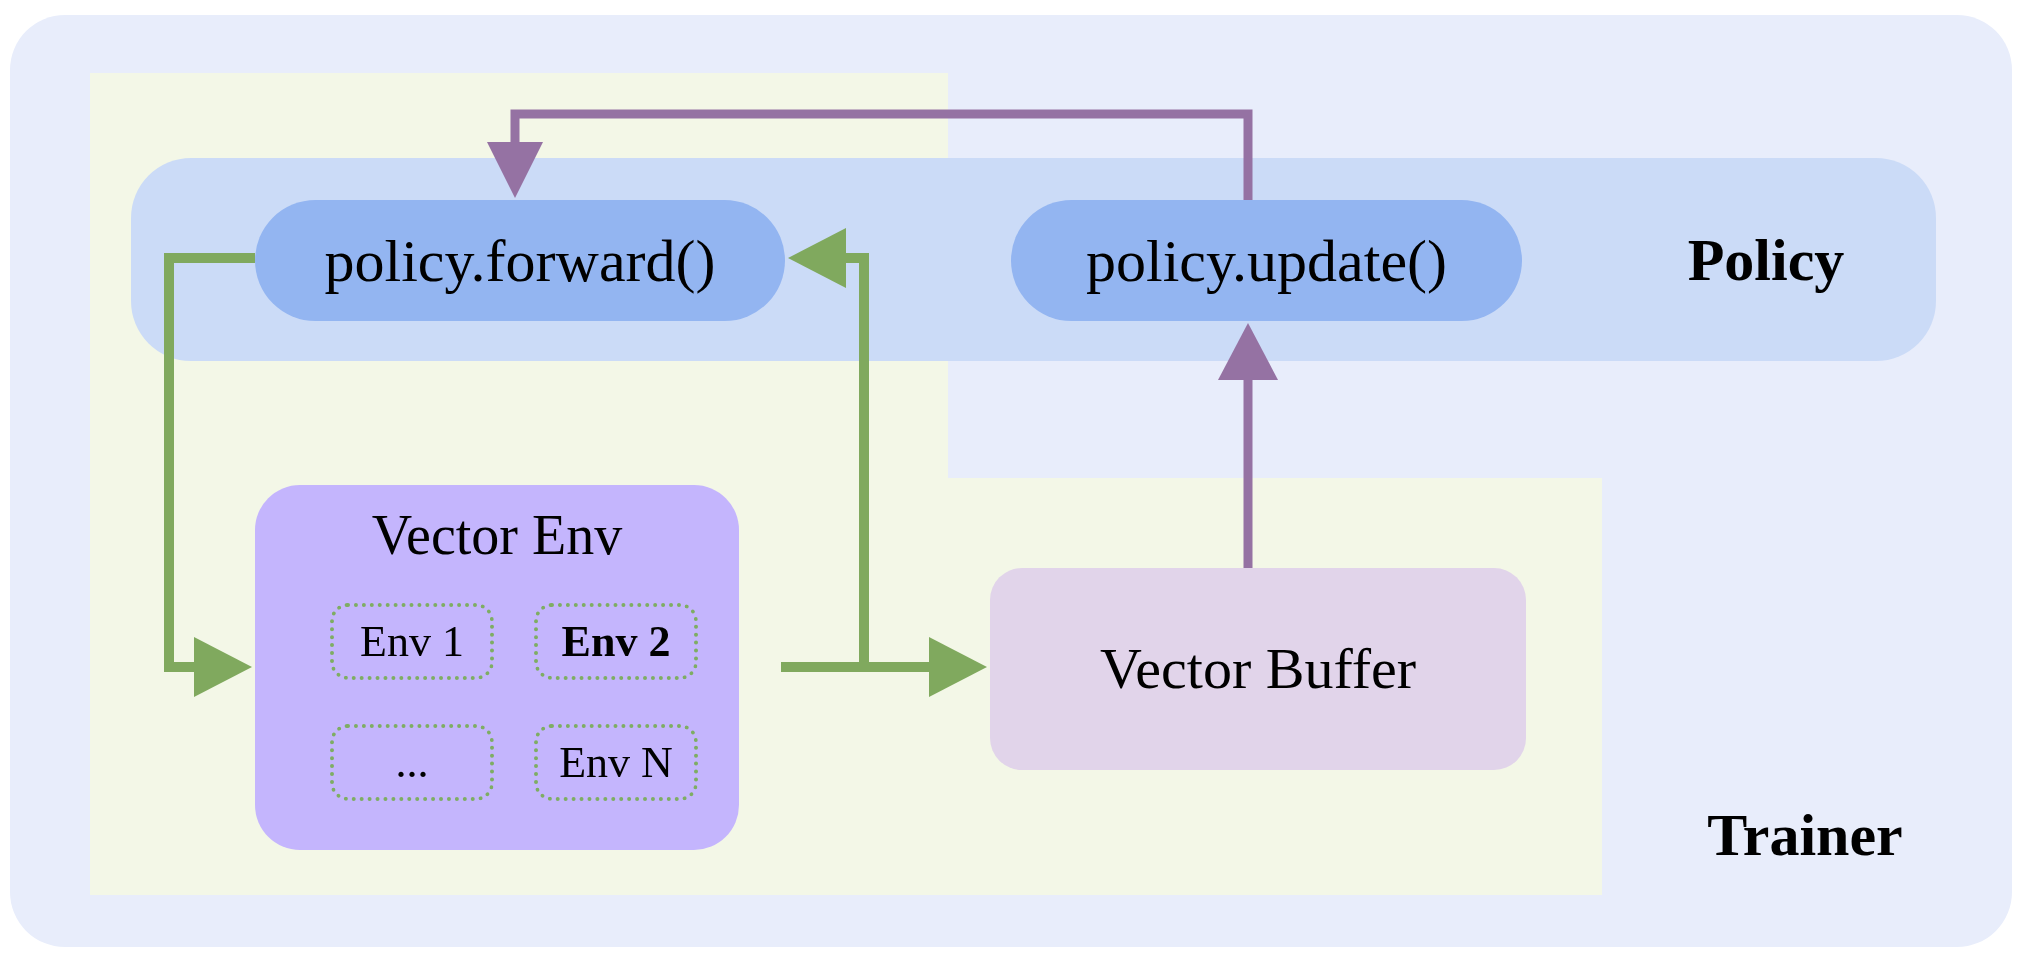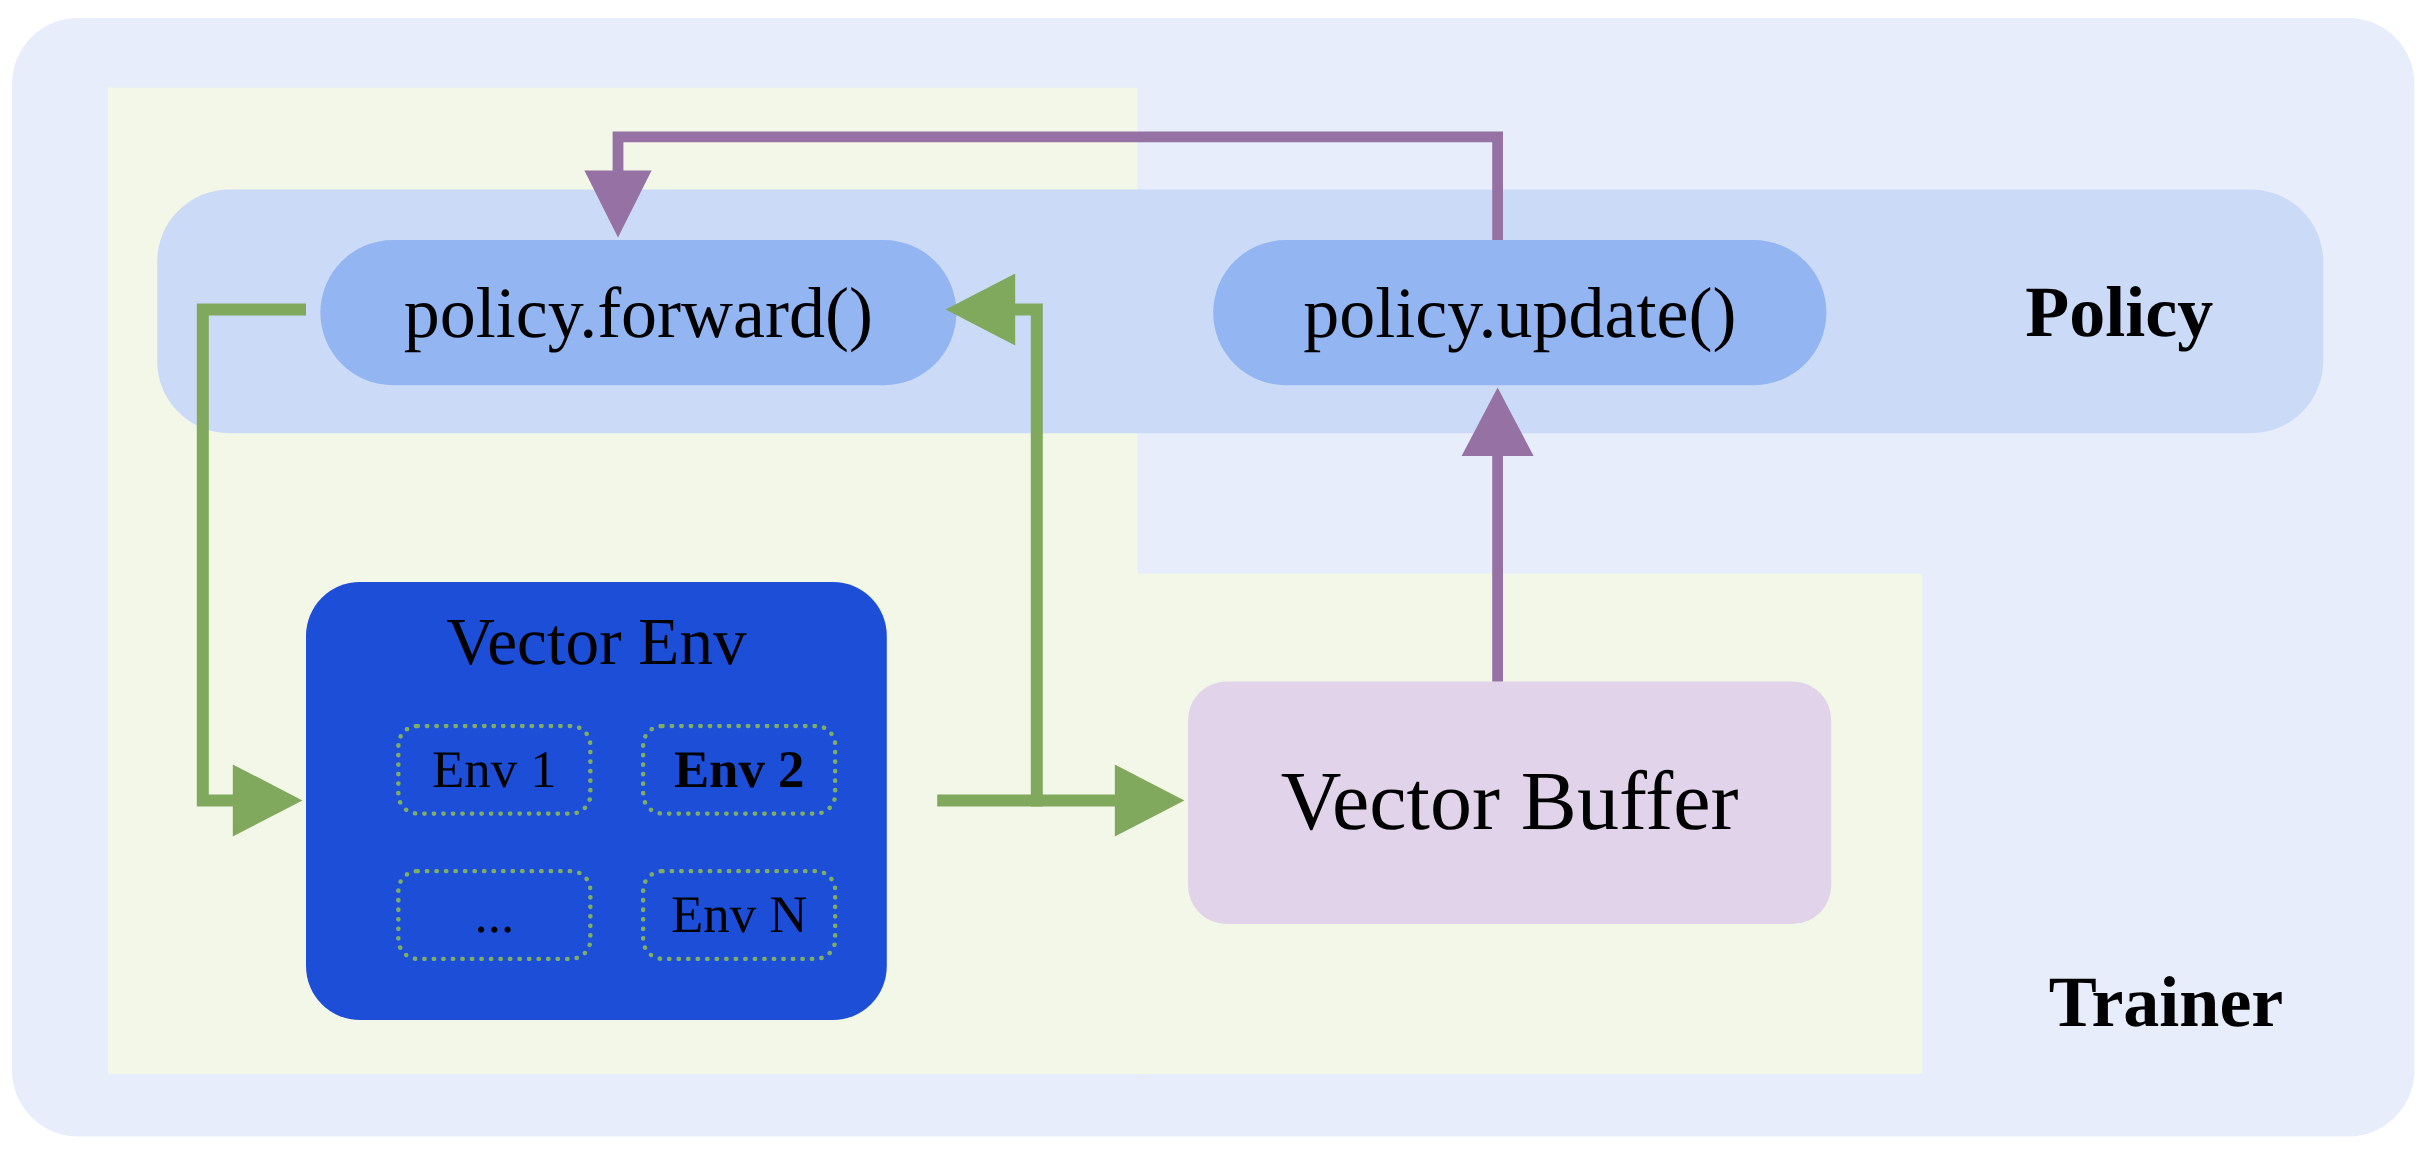--- a/index.html
+++ b/index.html
@@ -9,39 +9,39 @@
   }
   .abs{position:absolute;}
   
   .trainer{left:10px;top:15px;width:2002px;height:932px;background:#e8edfb;border-radius:55px;}
   .collector-a{left:90px;top:73px;width:858px;height:822px;background:#f3f7e7;}
   .collector-b{left:948px;top:478px;width:654px;height:417px;background:#f3f7e7;}
   .policy-band{left:131px;top:158px;width:1805px;height:203px;background:#cbdbf7;border-radius:60px;}
   
   .pill{height:121px;background:#93b5f1;border-radius:61px;display:flex;align-items:center;justify-content:center;
         font-size:60px;line-height:1;}
-  .pill-forward{left:267px;top:200px;width:530px;}
+  .pill-forward{left:255px;top:200px;width:530px;}
   .pill-update{left:1011px;top:200px;width:511px;}
   
   .region-label{font-weight:700;font-size:60px;line-height:1;display:flex;align-items:center;justify-content:center;}
   .label-policy{left:1616px;top:225px;width:300px;height:70px;}
   .label-collector{left:1254px;top:800px;width:300px;height:70px;}
   .label-trainer{left:1655px;top:800px;width:300px;height:70px;}
   
-  .vector-env{left:255px;top:485px;width:484px;height:365px;background:#1d4ed8;border-radius:45px;}
+  .vector-env{left:255px;top:485px;width:484px;height:365px;background:#c4b5fd;border-radius:45px;}
   .vector-env-title{position:absolute;left:0;top:22px;width:100%;text-align:center;font-size:56px;line-height:1;}
   .env-chip{position:absolute;width:156px;height:69px;border:4px dotted #7ead63;border-radius:18px;
             display:flex;align-items:center;justify-content:center;font-size:44px;line-height:1;text-align:right;}
   .chip-1{left:75px;top:118px;}
   .chip-2{left:279px;top:118px;font-weight:bold;}
   .chip-3{left:75px;top:239px;}
   .chip-4{left:279px;top:239px;}
   
   .buffer{left:990px;top:568px;width:536px;height:202px;background:#e1d4ea;border-radius:32px;
-          display:flex;align-items:center;justify-content:center;font-size:70px;line-height:1;}
+          display:flex;align-items:center;justify-content:center;font-size:58px;line-height:1;}
   
   #arrows{left:0;top:0;width:2020px;height:965px;pointer-events:none;}
   #arrows polyline, #arrows line{fill:none;stroke-linejoin:miter;}
   .green-line{stroke:#80a95e;stroke-width:10;}
   .green-head{fill:#80a95e;}
   .purple-line{stroke:#9572a3;stroke-width:9;}
   .purple-head{fill:#9572a3;}
 </style>
 </head>
 <body>

